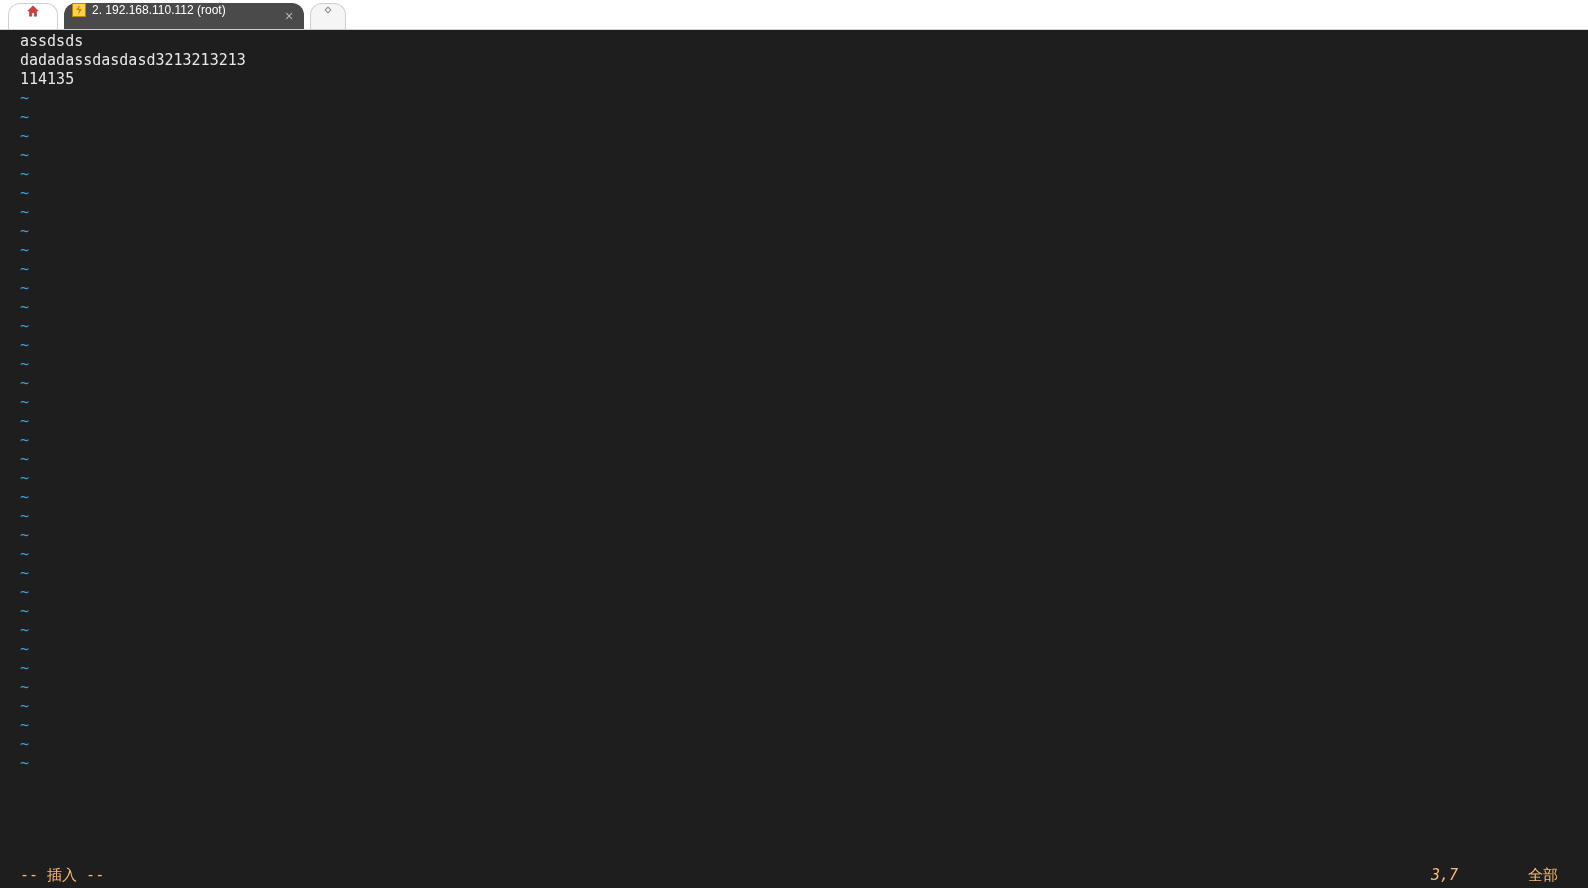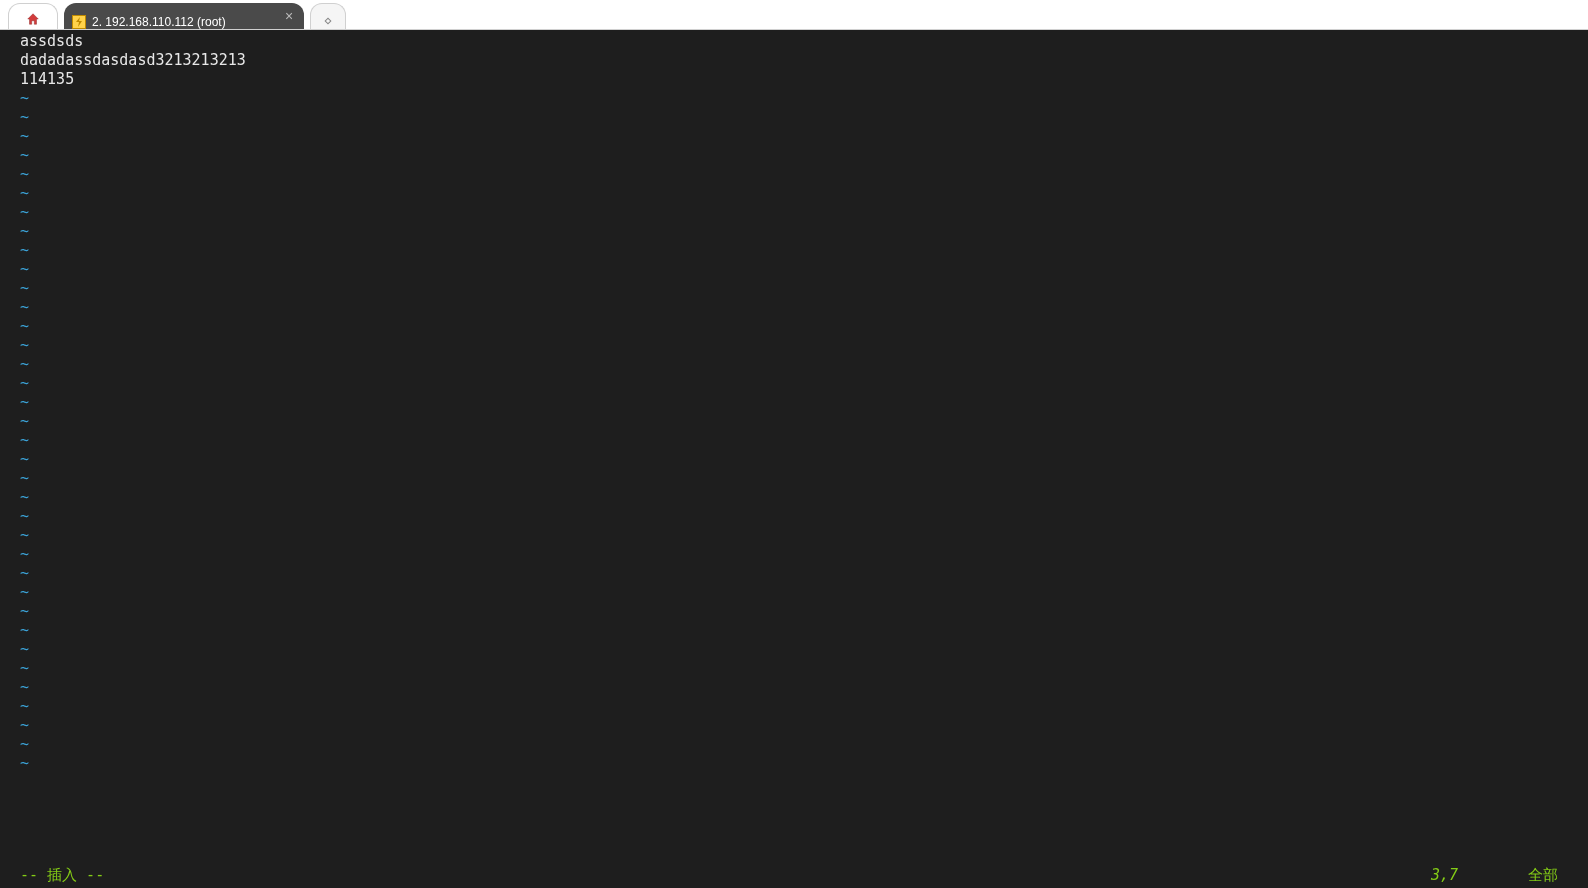--- a/index.html
+++ b/index.html
@@ -17,21 +17,21 @@
       height: 30px;
       background: #fff;
       display: flex;
       align-items: flex-end;
       padding-left: 8px;
       border-bottom: 1px solid #d0d0d0;
     }
     .tab {
       height: 26px;
       display: flex;
-      align-items: flex-end;
+      align-items: flex-start;
       padding: 0 8px;
       font-size: 12px;
       position: relative;
       cursor: pointer;
       user-select: none;
     }
     .tab.home {
       background: #fff;
       border: 1px solid #d0d0d0;
       border-bottom: none;
@@ -103,21 +103,21 @@
     .terminal-body {
       flex: 1;
       overflow: hidden;
     }
     .term-line { white-space: pre; }
     .tilde { color: #3ba3d8; }
     .status-line {
       height: 22px;
       display: flex;
       align-items: center;
-      color: #84cc16;
+      color: #fdba74;
       font-family: "DejaVu Sans Mono", "Consolas", monospace;
       font-size: 15px;
       white-space: pre;
     }
     .status-mode { flex: 0 0 auto; }
     .status-spacer { flex: 1; }
     .status-pos { flex: 0 0 auto; margin-right: 70px; font-style: italic; }
     .status-view { flex: 0 0 auto; margin-right: 10px; }
   </style>
 </head>

